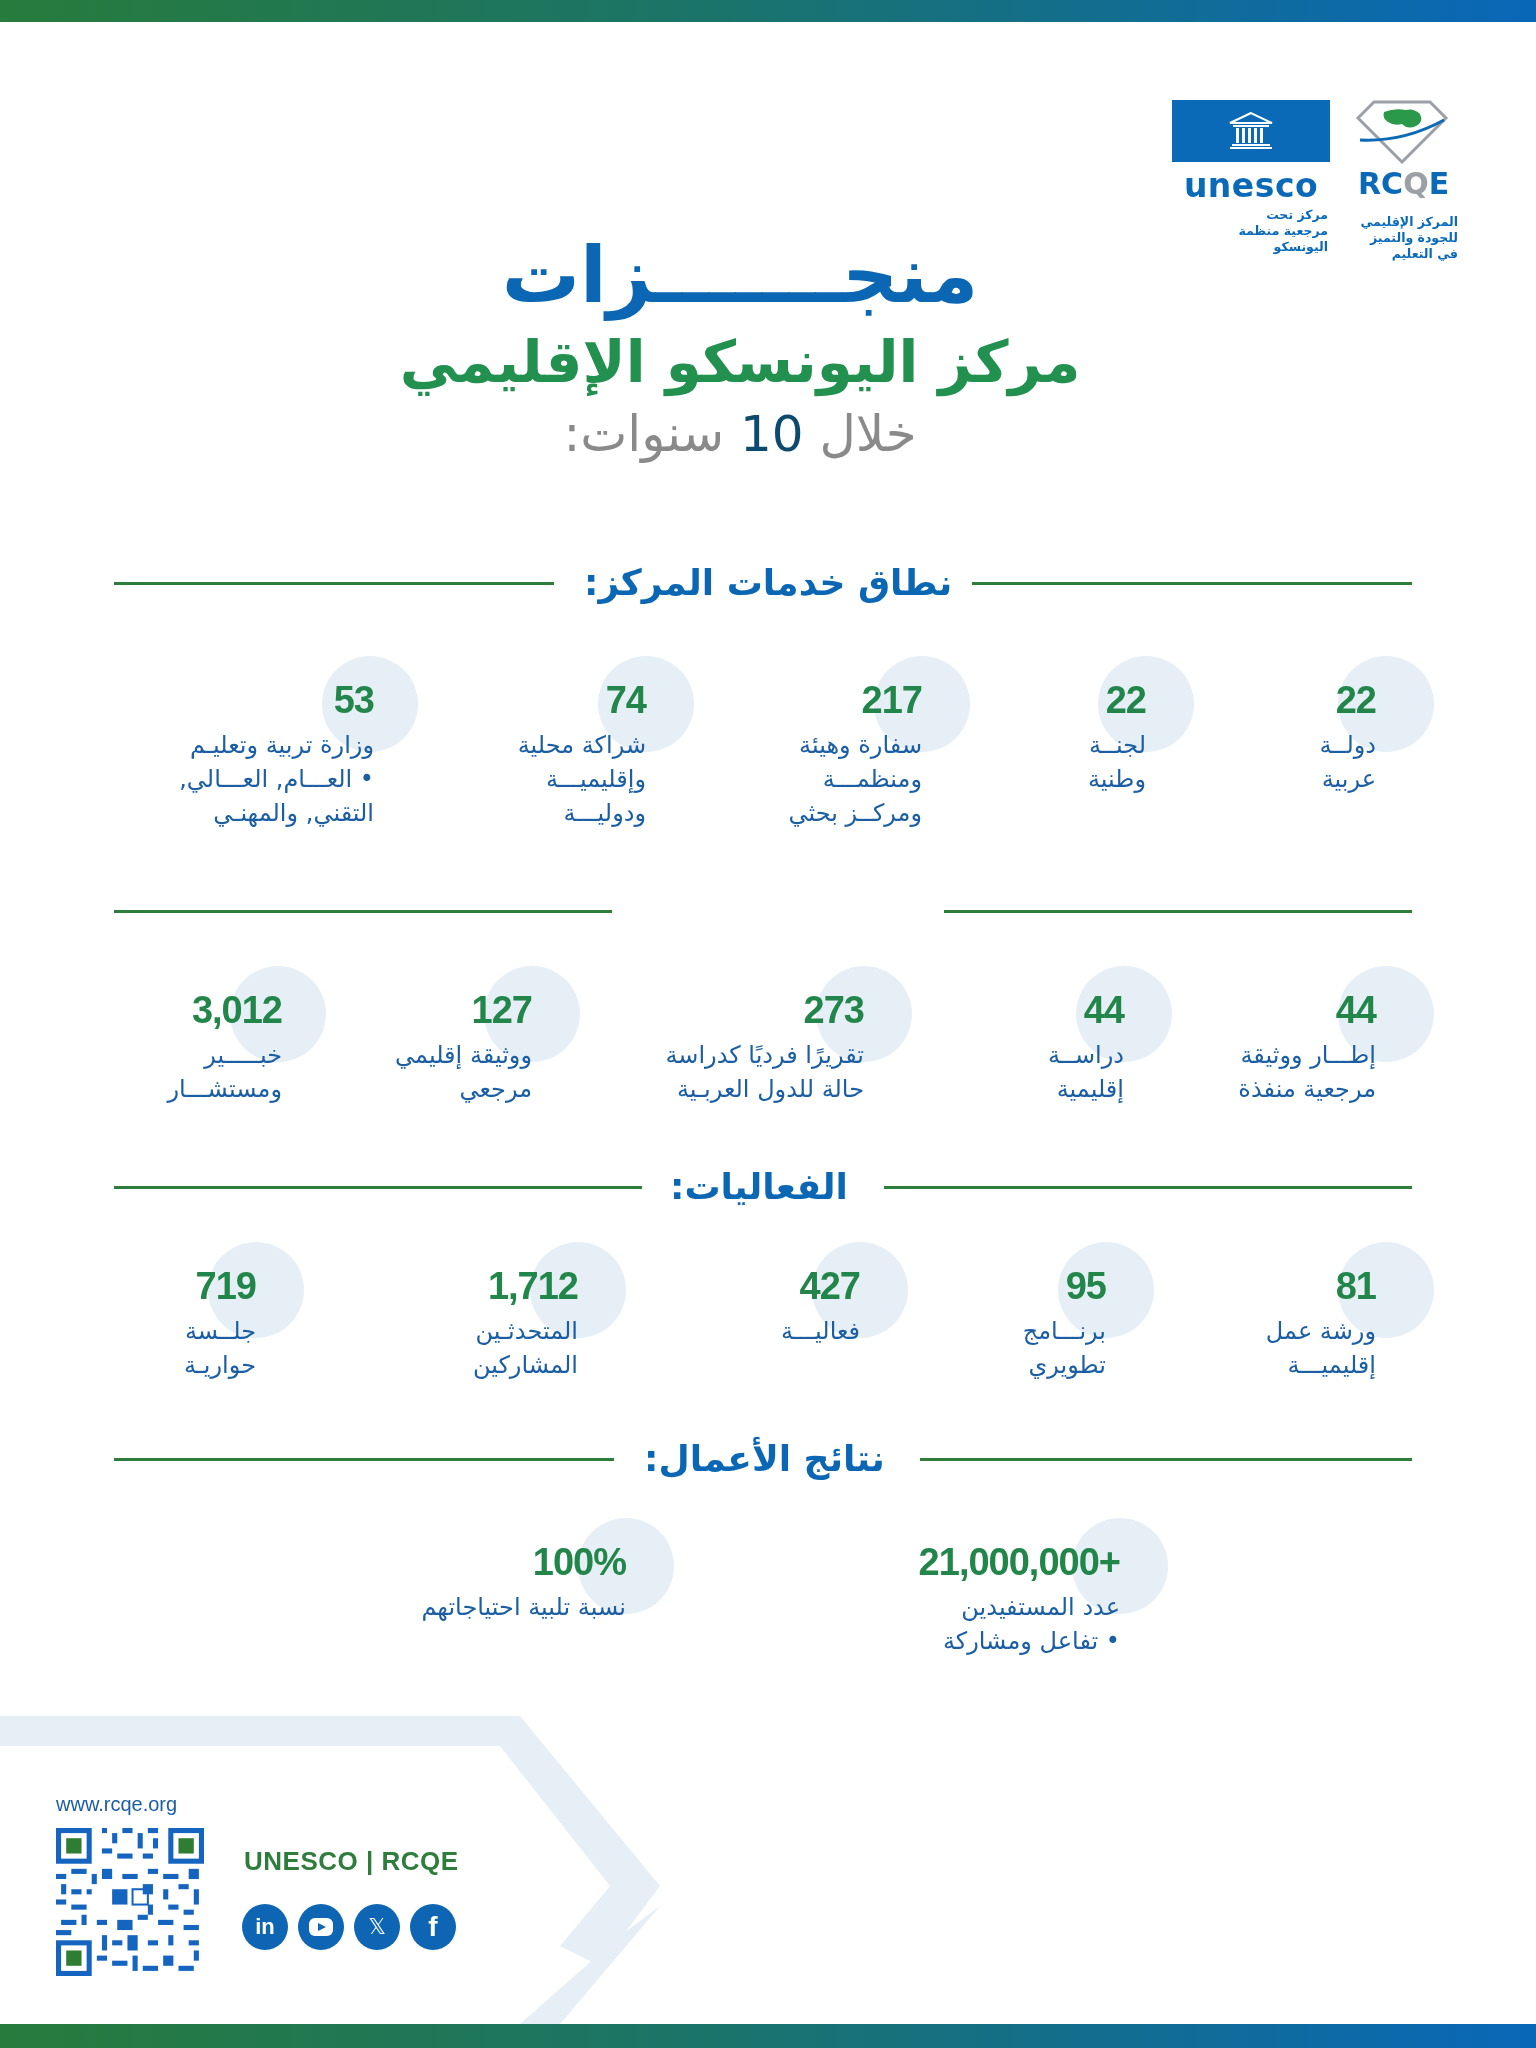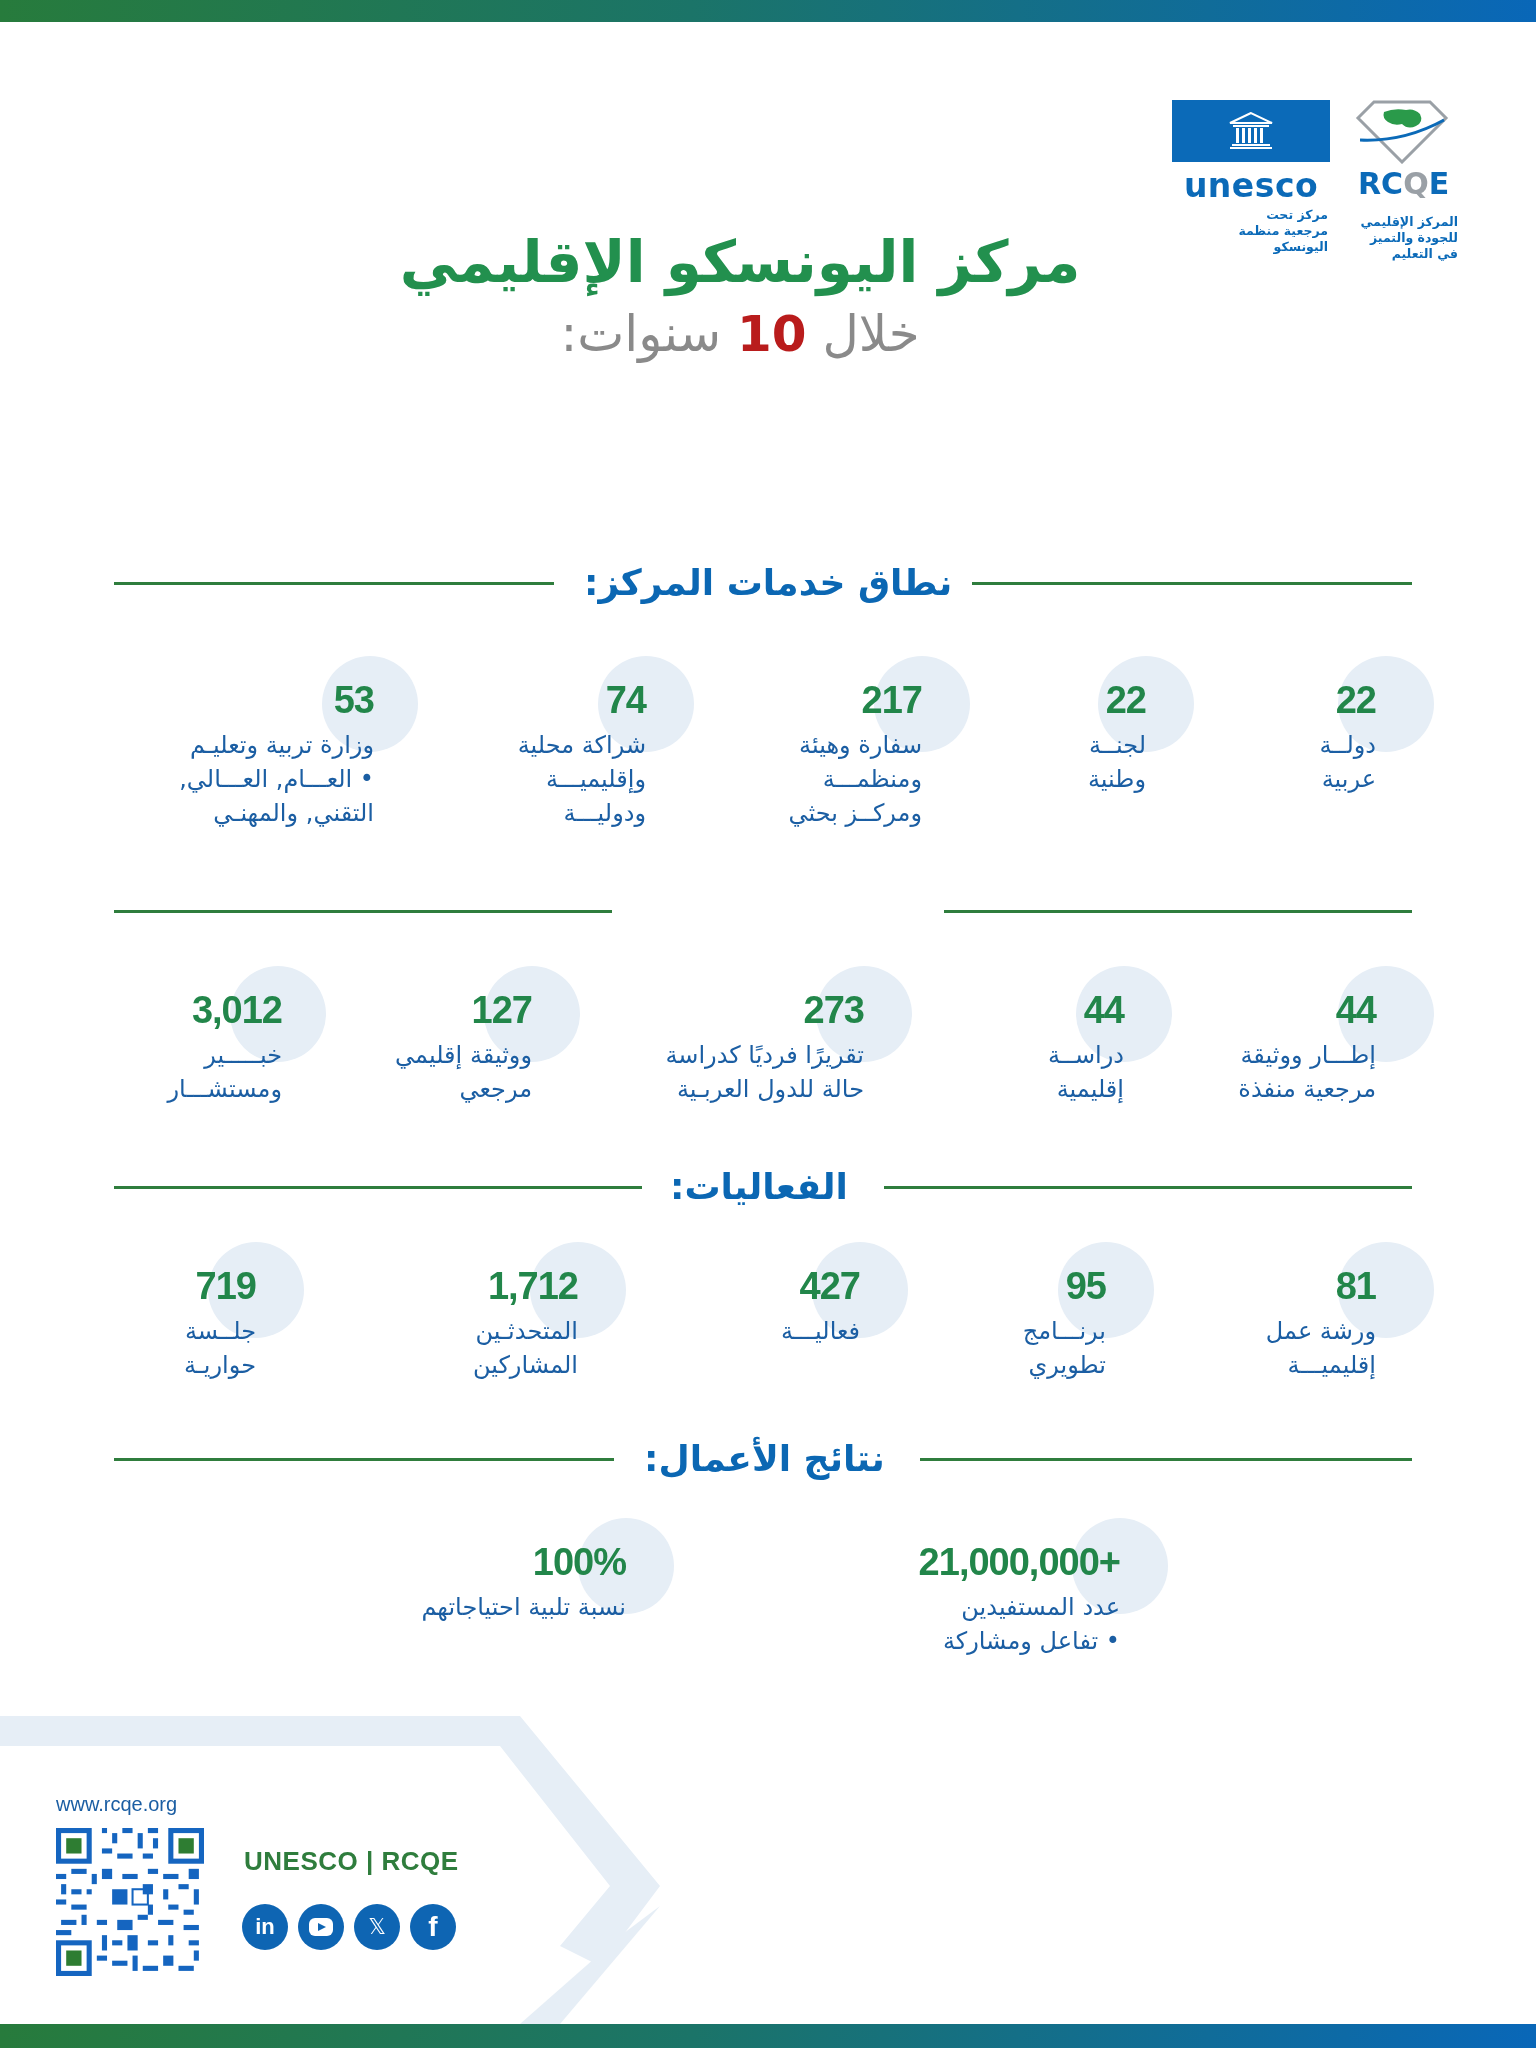--- a/index.html
+++ b/index.html
@@ -19,21 +19,21 @@
   .logo-rcqe { position: absolute; left: 1348px; top: 100px; width: 110px; }
   .rcqe-word { color: #0b6ab8; font-weight: bold; font-size: 30px; font-family: "DejaVu Sans", sans-serif; text-align: left; margin-top: 2px; padding-left: 10px; }
   .rcqe-word .q { color: #9aa0a6; }
   .rcqe-sub { direction: rtl; text-align: right; color: #0b6ab8; font-size: 12.5px; font-weight: bold; line-height: 16px; margin-top: 13px; }
 
   
   .title-wrap { position: absolute; left: 380px; top: 225px; width: 720px; direction: rtl; text-align: center; }
   .title-main { color: #0b67b3; font-weight: bold; font-size: 78px; line-height: 100px; letter-spacing: 2px; }
   .title-sub { color: #22904e; font-size: 58px; line-height: 74px; font-weight: bold; }
   .title-years { color: #8a8a8a; font-size: 50px; line-height: 70px; }
-  .title-years .num { font-weight: bold; color: #b91c1c; }
+  .title-years .num { font-weight: normal; color: #0c4a6e; }
 
   
   .section-head { position: absolute; left: 114px; width: 1298px; height: 46px; }
   .section-head .line { position: absolute; top: 22px; height: 3px; background: #2f7d3d; }
   .section-head .label { position: absolute; top: 0; direction: rtl; color: #0b67b3; font-weight: bold; font-size: 36px; line-height: 46px; white-space: nowrap; }
 
   
   .stat { position: absolute; direction: rtl; text-align: right; }
   .stat .circle { position: absolute; width: 96px; height: 96px; border-radius: 50%; background: #e6eef6; top: -16px; z-index: 0; }
   .stat .num { position: relative; z-index: 1; color: #22864a; font-weight: bold; font-size: 38px; line-height: 56px; direction: ltr; font-family: "Liberation Sans", sans-serif; letter-spacing: -1px; }
@@ -82,20 +82,21 @@
   </svg>
   <div class="rcqe-word"><span>RC</span><span class="q">Q</span><span>E</span></div>
   <div class="rcqe-sub">
     <div>المركز الإقليمي</div>
     <div>للجودة والتميز</div>
     <div>في التعليم</div>
   </div>
 </div>
 
 <div class="title-wrap">
+  <div class="title-main">منجـــــــزات</div>
   <div class="title-sub">مركز اليونسكو الإقليمي</div>
   <div class="title-years">
     <span>خلال</span>
     <span class="num">10</span>
     <span>سنوات:</span>
   </div>
 </div>
 
 <div class="section-head" style="top:560px;">
   <div class="line" style="left:0; width:440px;"></div>

